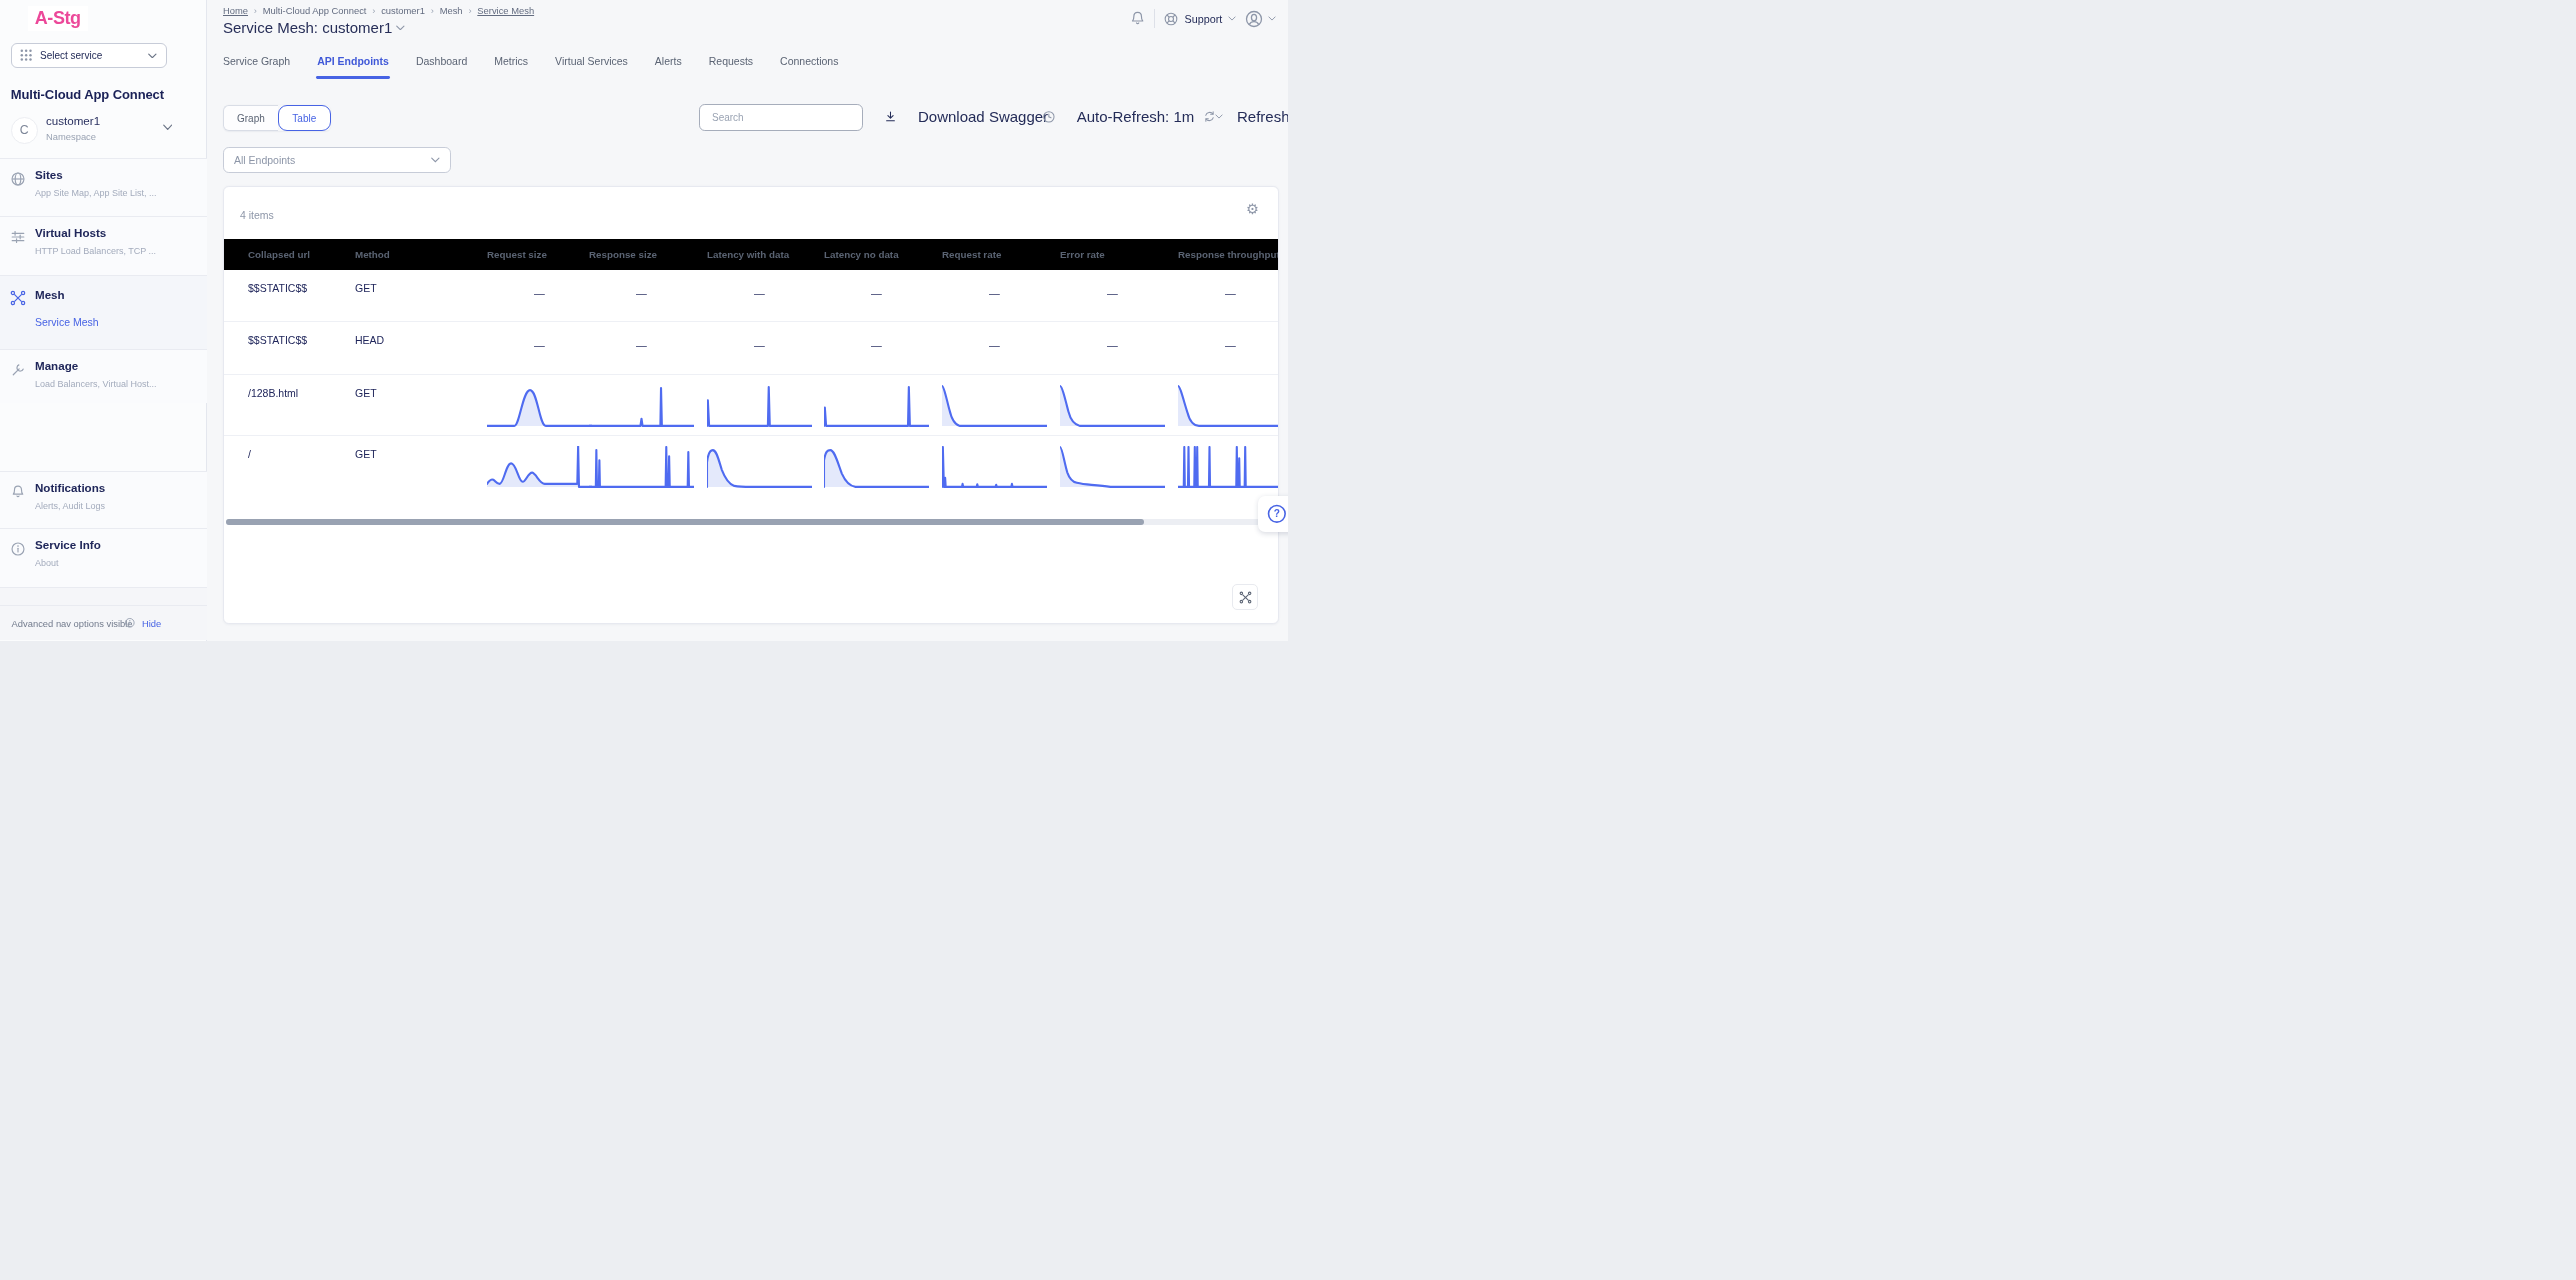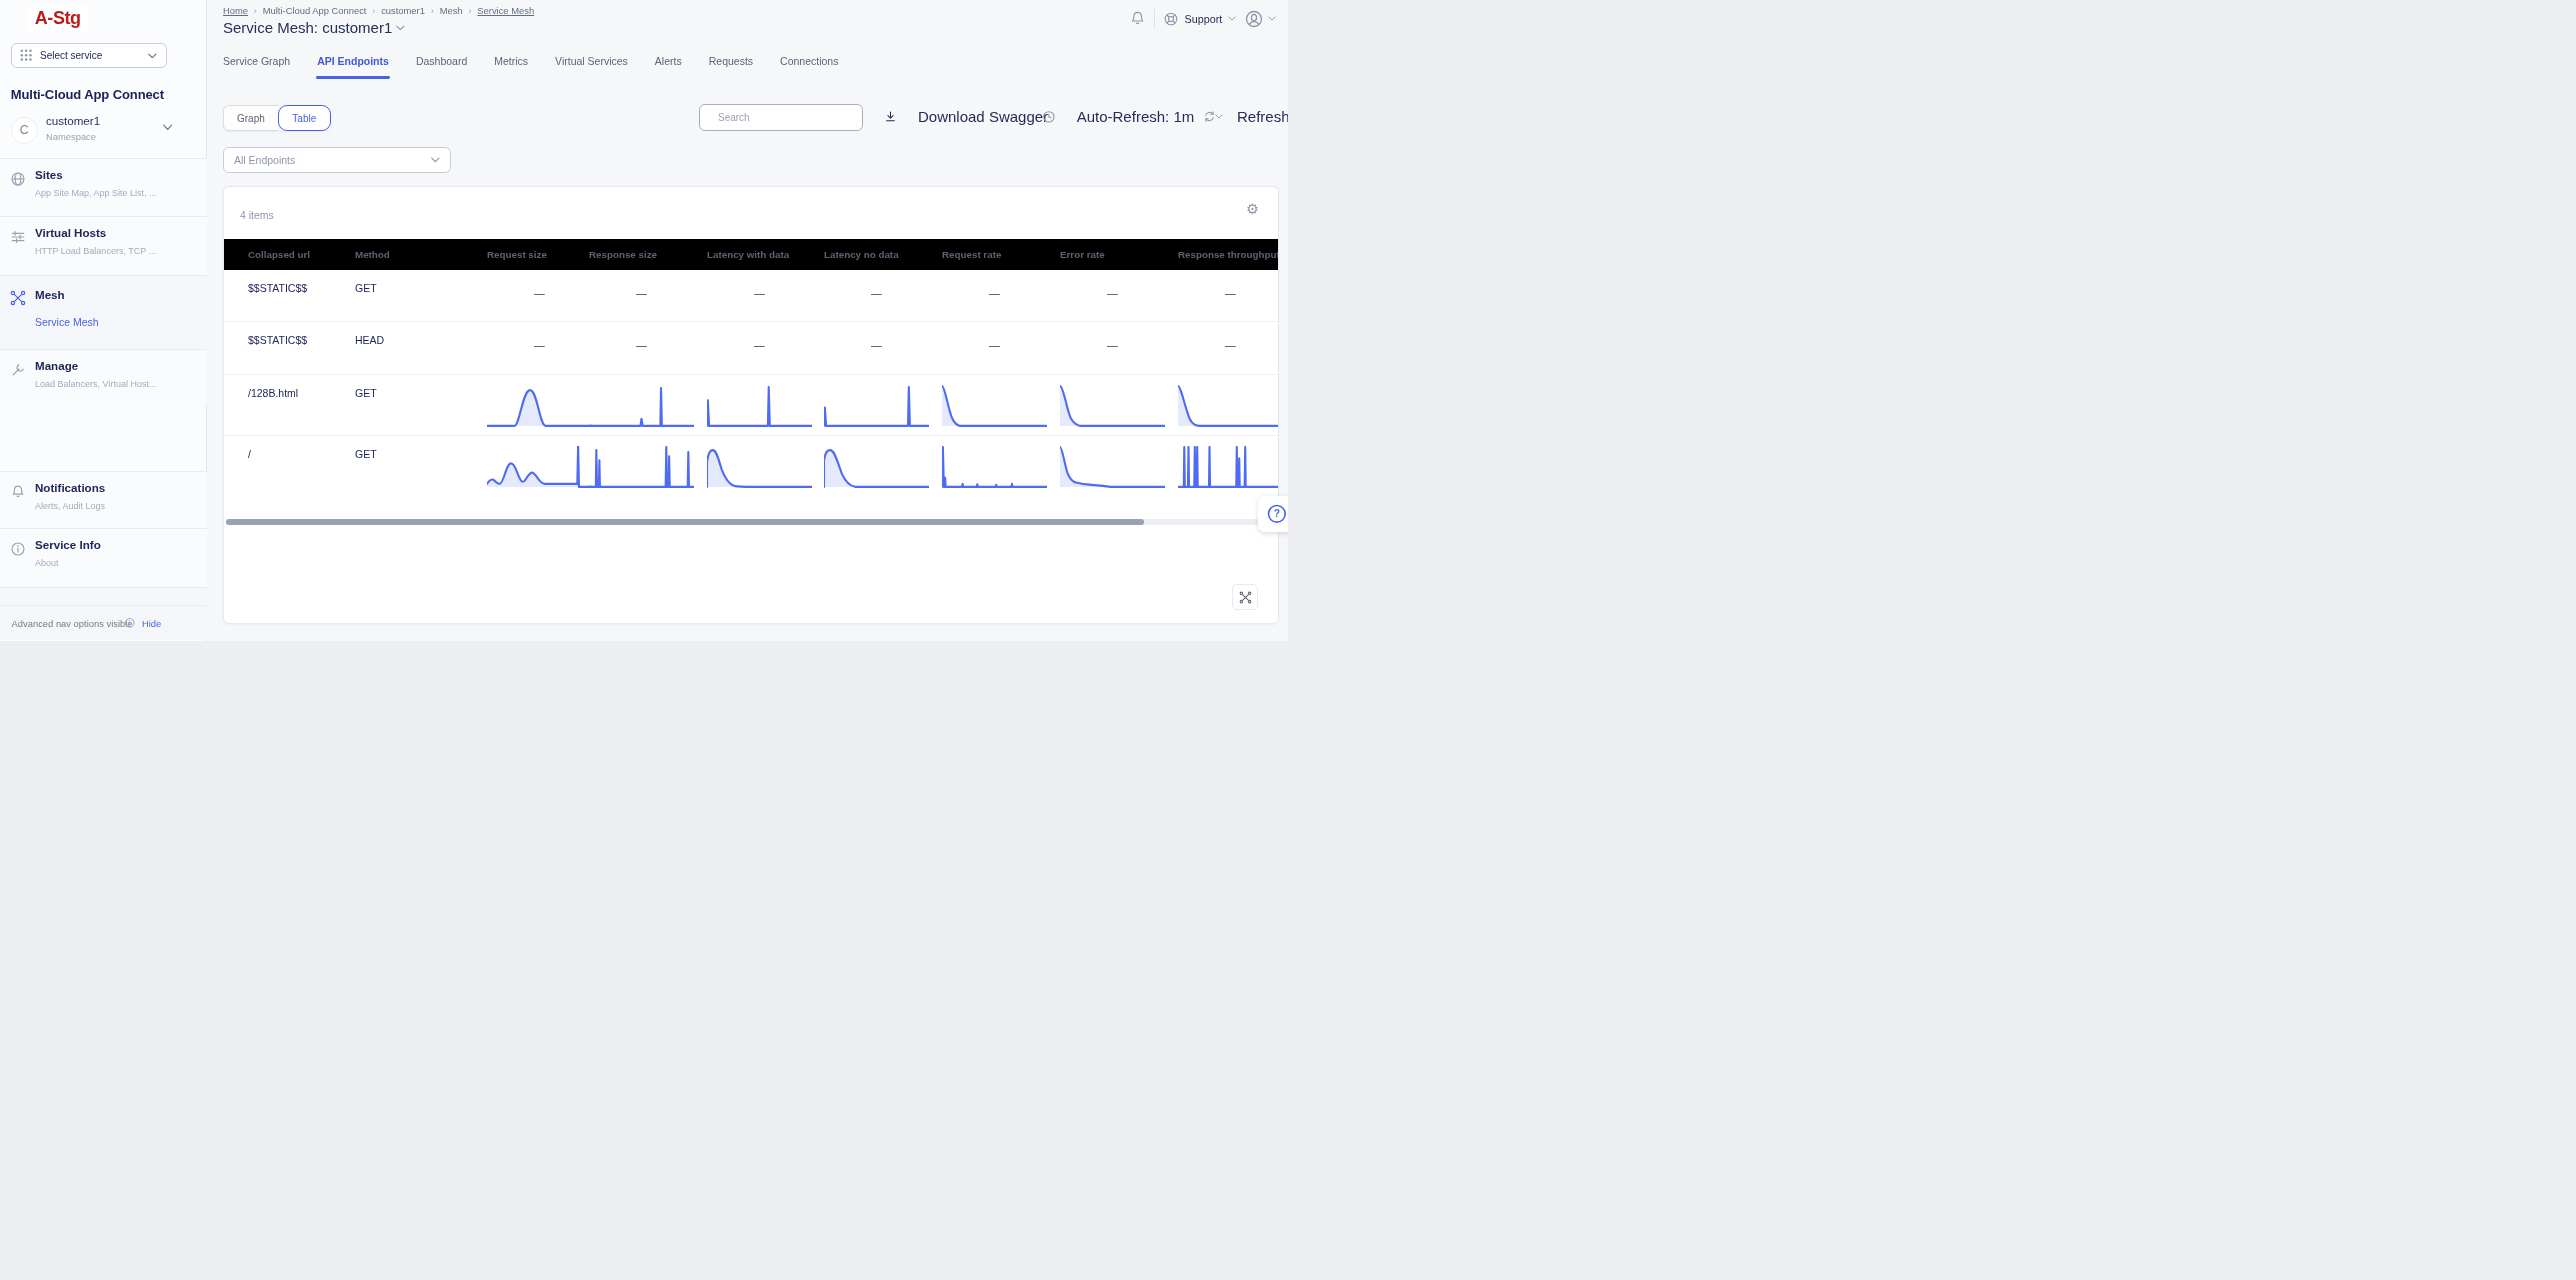--- a/index.html
+++ b/index.html
@@ -66,21 +66,21 @@
 
   
   .segmented { position:absolute; left:223px; top:105px; display:flex; height:26px;
                border-radius:5.8px; box-shadow:0 0.7px 1.4px rgba(40,50,90,.06); }
   .seg-btn { min-width:53px; padding:0 13px; display:flex; align-items:center; justify-content:center;
              font-size:10px; cursor:pointer; background:#fdfdfe; border:0.7px solid #d9dde6;
              color:#5b6474; }
   .seg-btn:first-child { border-radius:5.8px 0 0 5.8px; border-right:none; }
   .seg-btn.selected { background:#fff; border:1.1px solid #4763e4; color:#4763e4; border-radius:9px; }
   .search-box { position:absolute; left:699px; top:104px; width:164px; height:27px; background:#fff;
-             border:0.7px solid #a6adbb; border-radius:5.8px; padding:0 18px; font-size:10px;
+             border:0.7px solid #a6adbb; border-radius:5.8px; padding:0 12px; font-size:10px;
              color:#242c58; font-family:"Liberation Sans",sans-serif; }
   .search-box::placeholder { color:#9aa3b3; }
   .action { position:absolute; top:108px; display:flex; align-items:center; gap:21px; cursor:pointer;
             font-size:15px; color:#242c58; }
   .action-download { left:884px; }
   .action-refreshauto { left:1042px; }
   .action-refresh { left:1203px; }
   .filter-select { position:absolute; left:223px; top:147px; width:228px; height:26px; background:#fff;
             border:0.7px solid #c7ccd8; border-radius:5.8px; display:flex; align-items:center;
             padding:0 10px; cursor:pointer; }
@@ -127,21 +127,21 @@
         display:flex; align-items:center; padding-left:8px; }
 
   svg.icon { display:block; }
 </style>
 </head>
 <body>
 
 <div class="app">
 
   <div class="sidebar">
-    <div class="logo" style="color:#b91c1c">A-Stg</div>
+    <div class="logo" style="color:#ec4899">A-Stg</div>
 
     <div class="select-service">
       <svg class="icon" width="12.3" height="12.3" viewBox="0 0 17 17">
         <g fill="#8d96a8">
           <circle cx="2.5" cy="2.5" r="1.7"></circle>
             <circle cx="8.5" cy="2.5" r="1.7"></circle>
             <circle cx="14.5" cy="2.5" r="1.7"></circle>
           <circle cx="2.5" cy="8.5" r="1.7"></circle>
             <circle cx="8.5" cy="8.5" r="1.7"></circle>
             <circle cx="14.5" cy="8.5" r="1.7"></circle>

